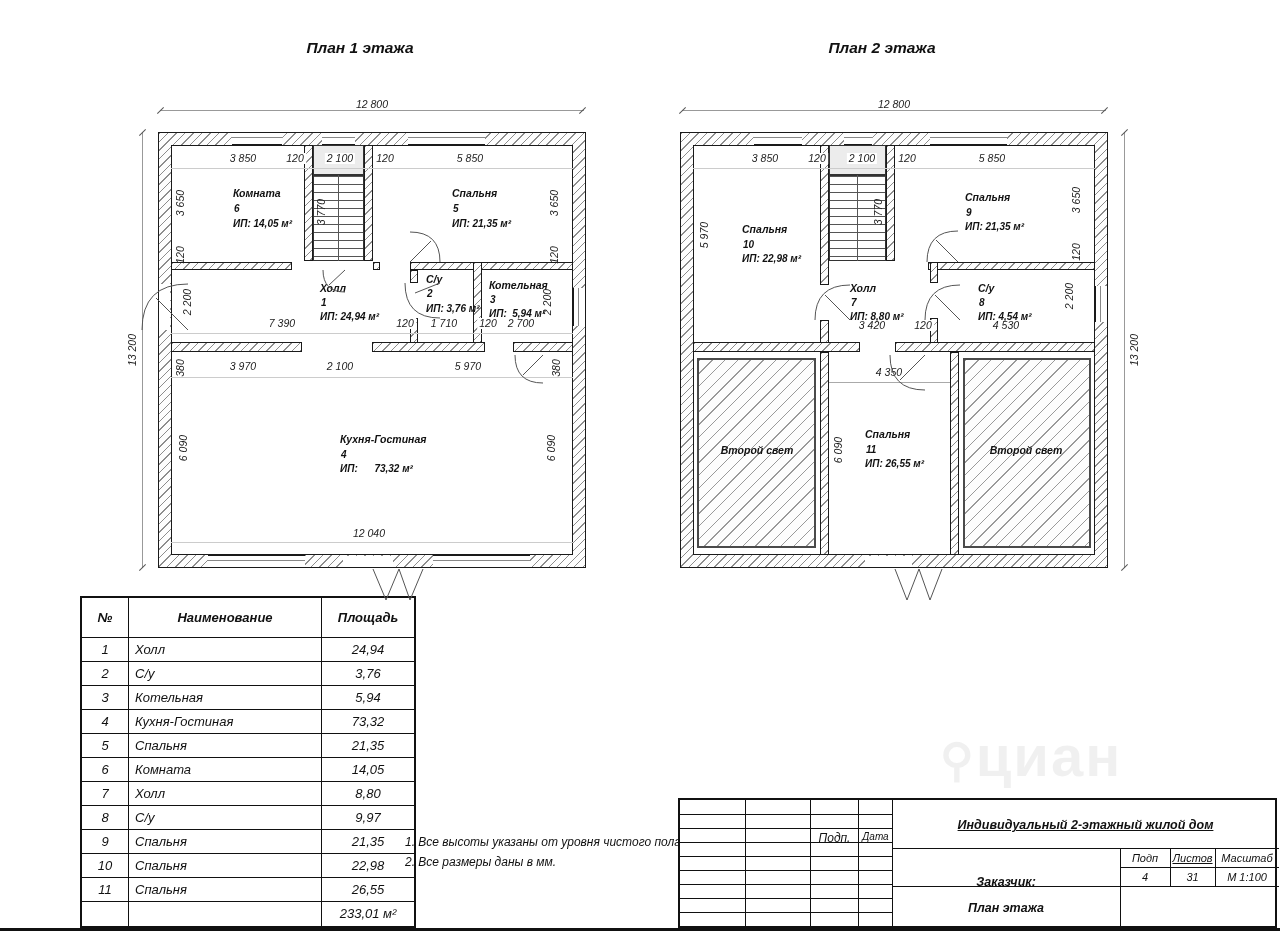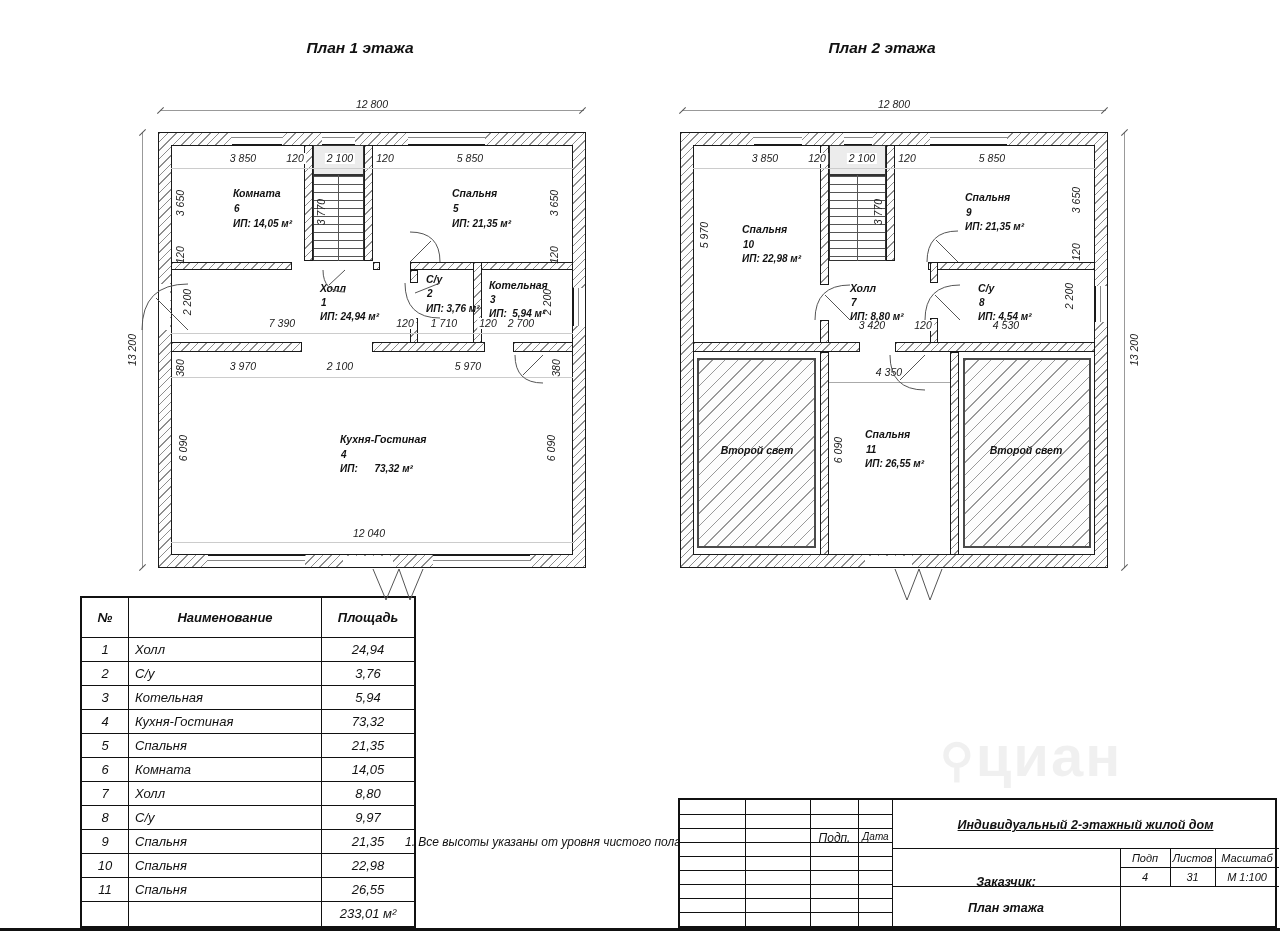--- a/index.html
+++ b/index.html
@@ -328,20 +328,21 @@
     <tr style="height:26px;">
           <td class="cnum"></td>
           <td class="cname"></td>
           <td class="carea">233,01 м²</td>
         </tr>
   </tbody>
     </table>
 
   <div class="notes" style="left:405px;top:832px;">
     <div>1. Все высоты указаны от уровня чистого пола.</div>
+    <div>2. Все размеры даны в мм.</div>
   </div>
 
   <div class="tb" style="left:678px;top:798px;width:599px;height:130px;">
 
     <div class="tbl" style="left:65px;top:0;width:1px;height:126px;"></div>
     <div class="tbl" style="left:130px;top:0;width:1px;height:126px;"></div>
     <div class="tbl" style="left:178px;top:0;width:1px;height:126px;"></div>
     <div class="tbl" style="left:212px;top:0;width:1px;height:126px;"></div>
 
     <div class="tbl" style="left:0;top:14px;width:212px;height:1px;"></div>
@@ -359,21 +360,21 @@
     <div class="tbl" style="left:212px;top:48px;width:387px;height:1px;"></div>
     <div class="tbl" style="left:212px;top:86px;width:387px;height:1px;"></div>
     <div class="tbl" style="left:440px;top:48px;width:1px;height:78px;"></div>
     <div class="tbl" style="left:490px;top:48px;width:1px;height:38px;"></div>
     <div class="tbl" style="left:535px;top:48px;width:1px;height:38px;"></div>
     <div class="tbl" style="left:440px;top:67px;width:159px;height:1px;"></div>
 
     <div class="tbt tbb" style="left:212px;top:18px;width:387px;text-decoration:underline;">Индивидуальный 2-этажный жилой дом</div>
     <div class="tbt tbb" style="left:212px;top:75px;width:228px;">Заказчик:</div>
     <div class="tbt" style="left:440px;top:52px;width:50px;">Подп</div>
-    <div class="tbt" style="left:490px;top:52px;width:45px;">Листов</div>
+    <div class="tbt" style="left:490px;top:52px;width:45px;text-decoration:underline;">Листов</div>
     <div class="tbt" style="left:535px;top:52px;width:64px;">Масштаб</div>
     <div class="tbt" style="left:440px;top:71px;width:50px;">4</div>
     <div class="tbt" style="left:490px;top:71px;width:45px;">31</div>
     <div class="tbt" style="left:535px;top:71px;width:64px;">М 1:100</div>
     <div class="tbt tbb" style="left:212px;top:101px;width:228px;">План этажа</div>
   </div>
 
   <div class="botline" style="top:928px;"></div>
 </div>
 

